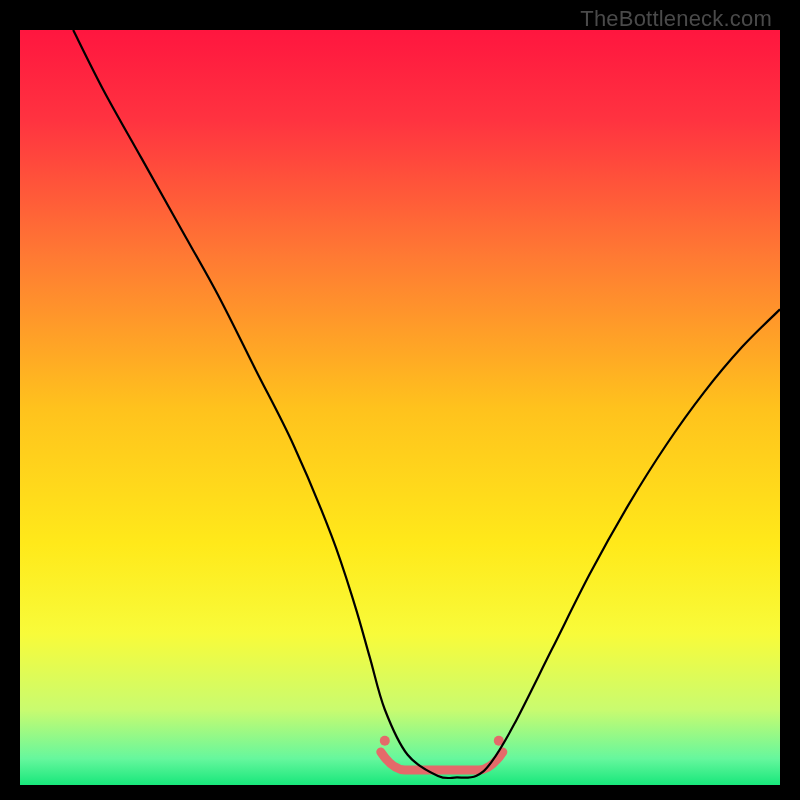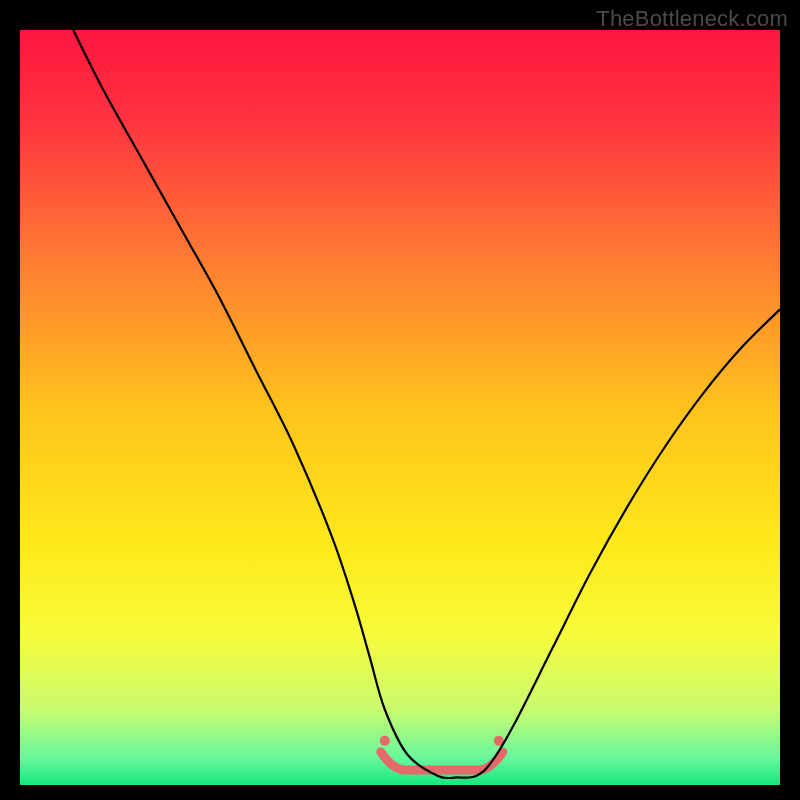--- a/index.html
+++ b/index.html
@@ -33,21 +33,21 @@
   .curve {
     position: absolute;
     left: 0;
     top: 0;
     width: 100%;
     height: 100%;
   }
   .watermark {
     position: absolute;
     top: 6px;
-    right: 12px;
+    right: 28px;
     color: #4a4a4a;
     font-family: Arial, Helvetica, sans-serif;
     font-size: 22px;
     font-weight: 400;
     letter-spacing: 0.2px;
   }
 </style>
 </head>
 <body>
 

